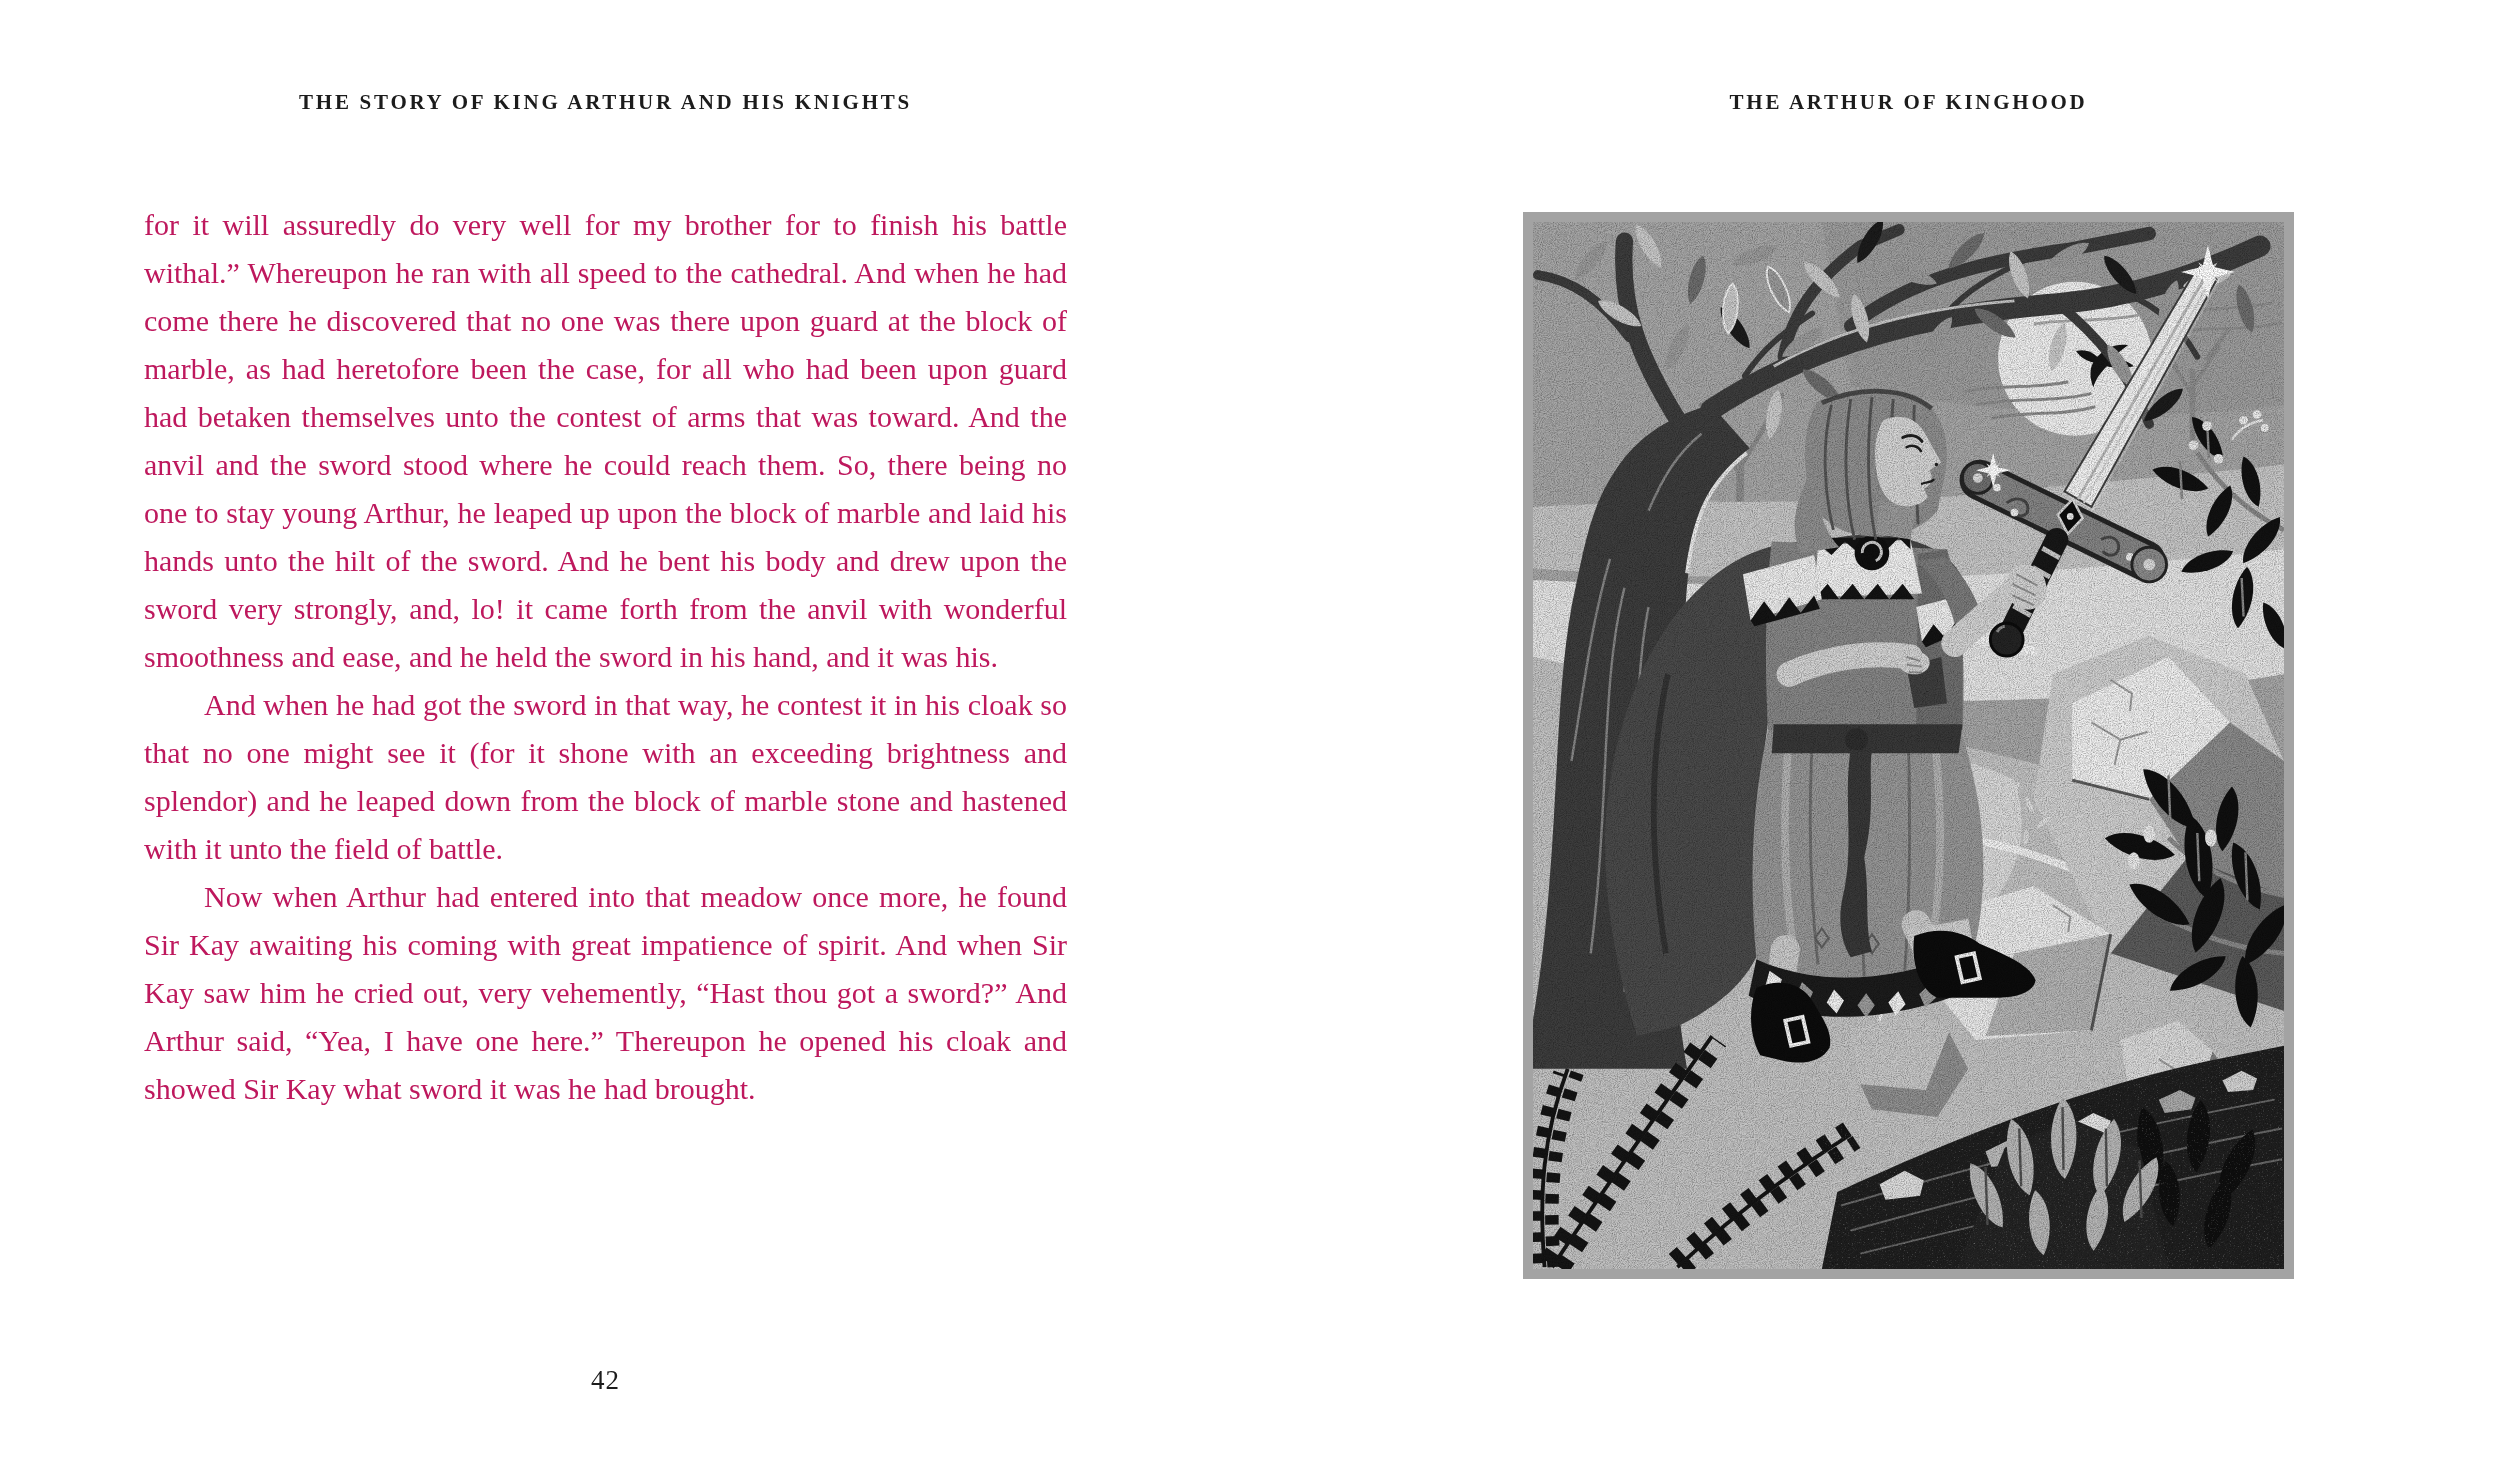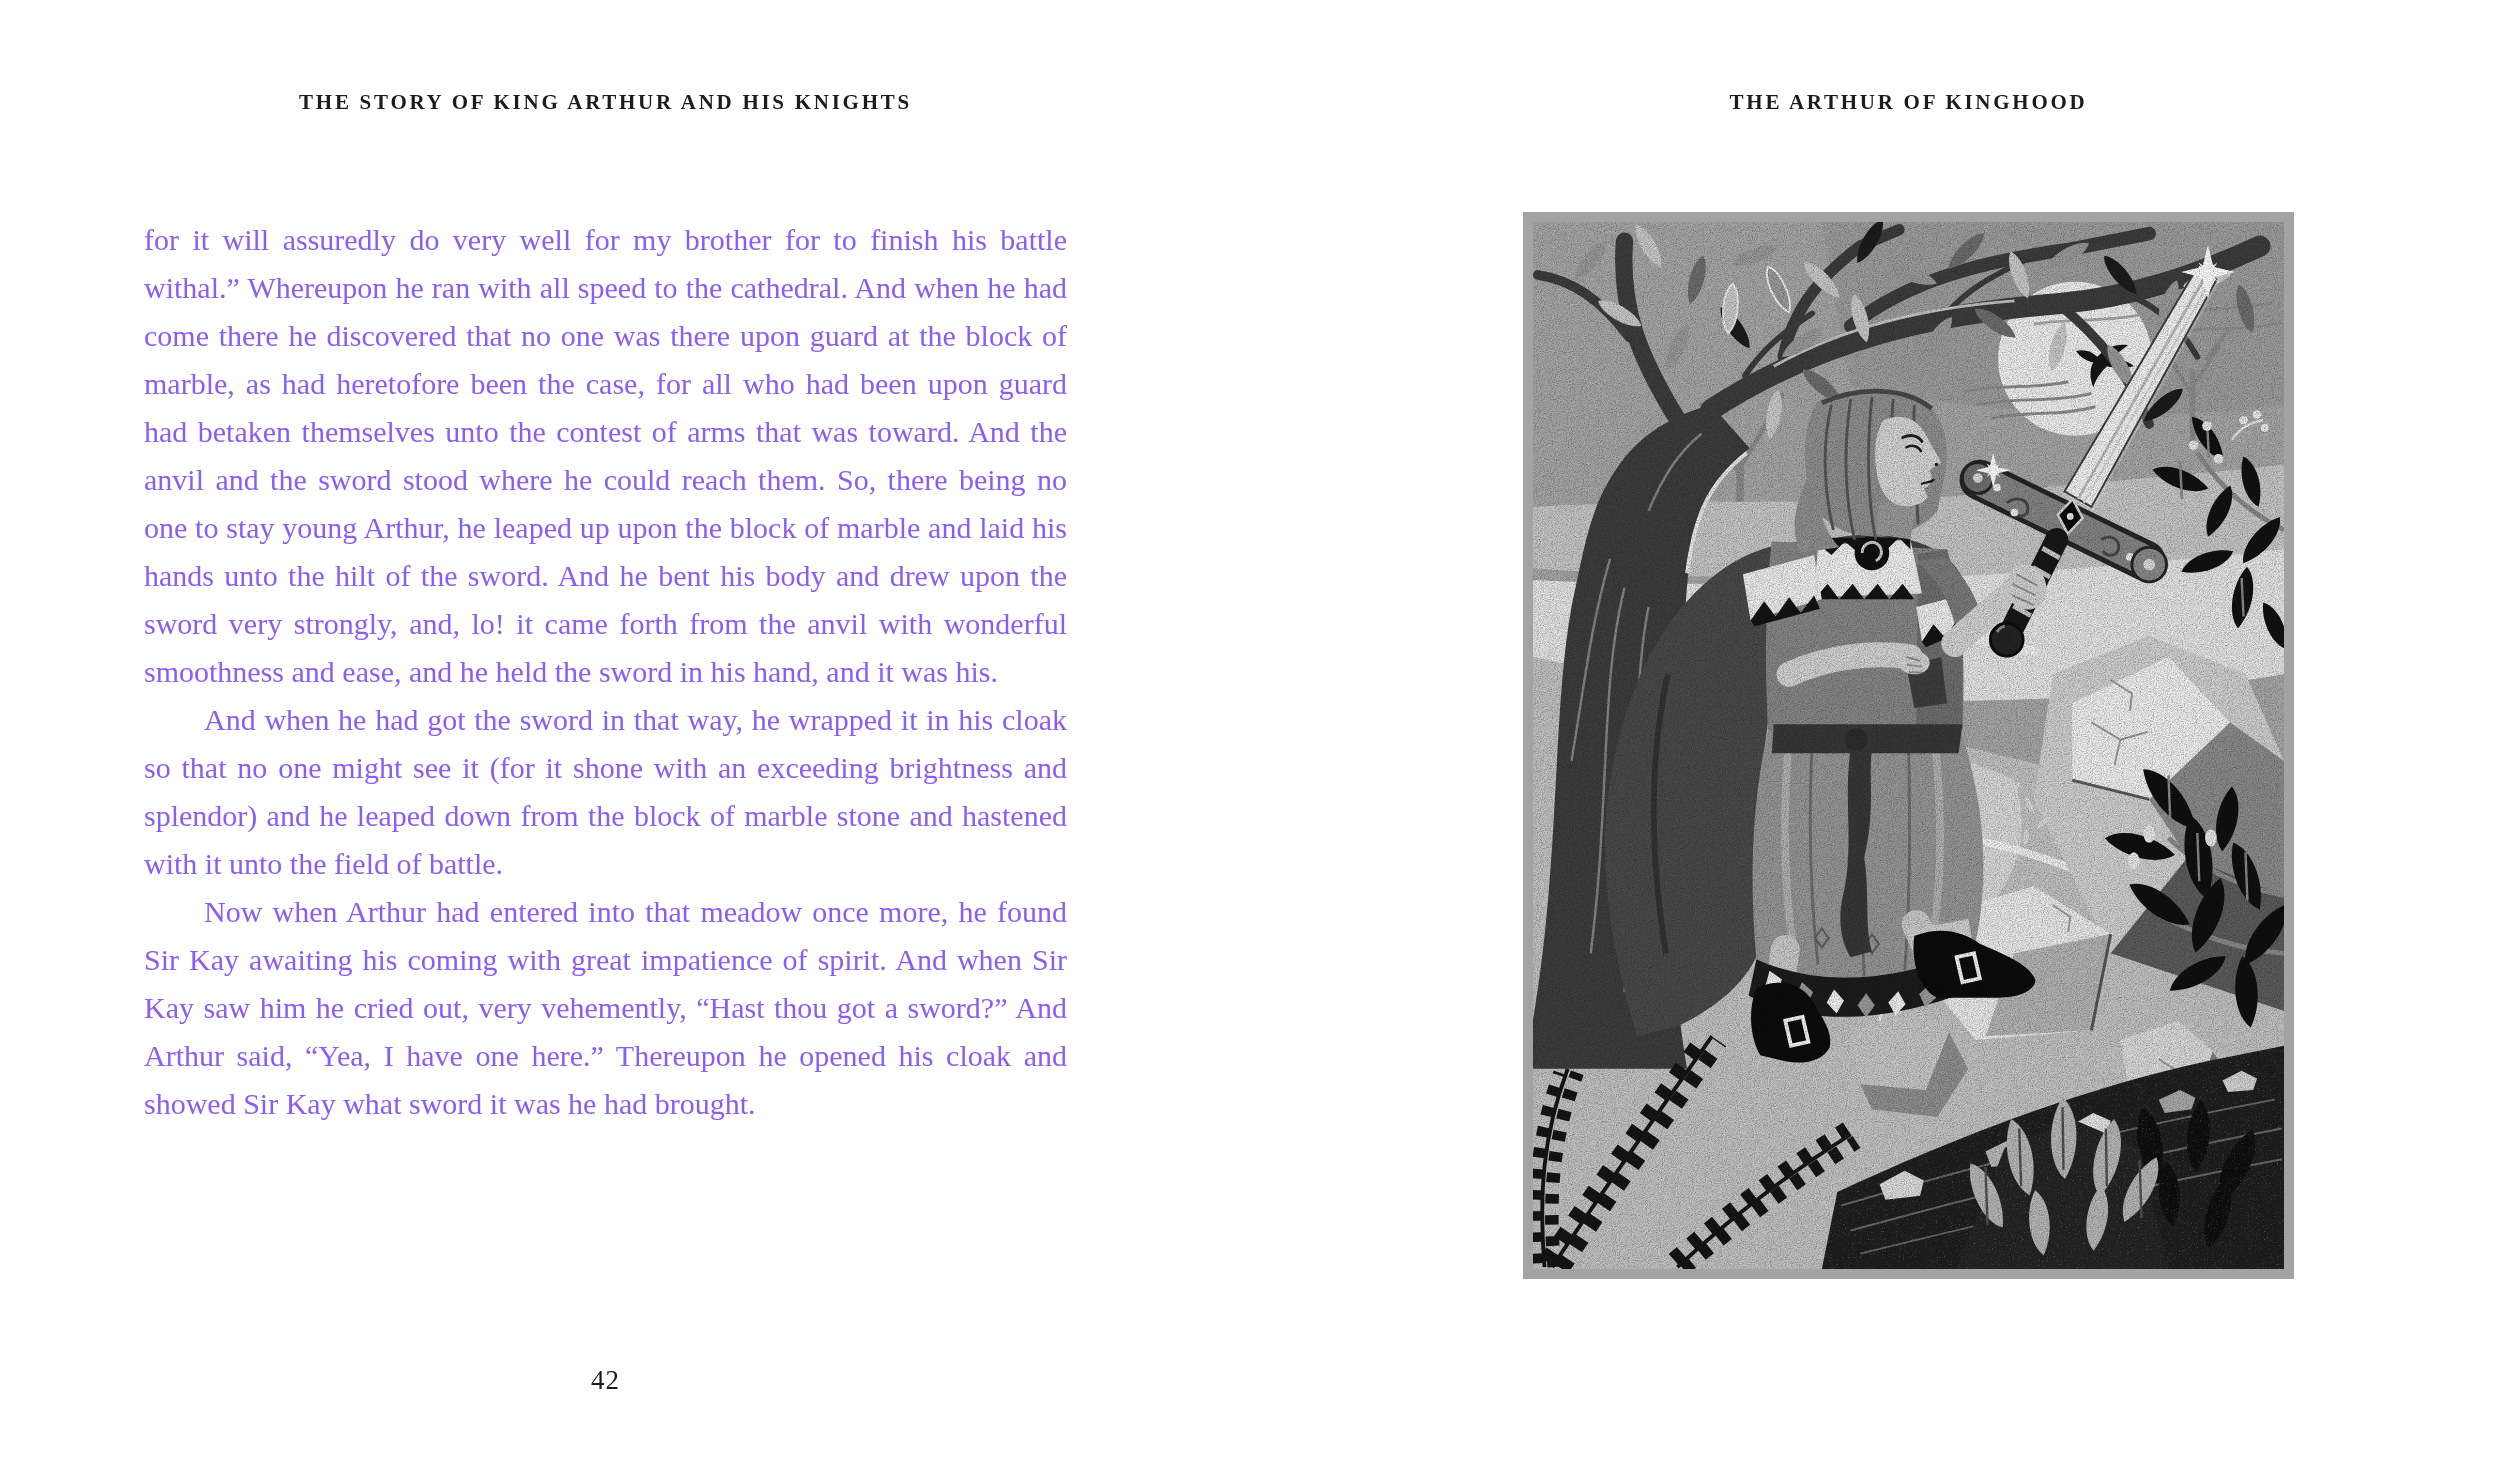--- a/index.html
+++ b/index.html
@@ -8,22 +8,22 @@
     background:#ffffff;color:#161616;
     font-family:"Liberation Serif","DejaVu Serif",serif;
   }
   .running-head{
     position:absolute;top:90px;text-align:center;white-space:nowrap;
     font-size:21px;font-weight:700;letter-spacing:0.13em;color:#1c1c1c;
   }
   #head-left{left:144px;width:923px;}
   #head-right{left:1523px;width:771px;}
   .bodytext{
-    position:absolute;left:144px;top:216px;width:923px;
-    font-size:30px;line-height:48px;text-align:justify;color:#8b5cf6;
+    position:absolute;left:144px;top:201px;width:923px;
+    font-size:30px;line-height:48px;text-align:justify;color:#be185d;
   }
   .bodytext p{margin:0;padding:0;text-indent:60px;}
   .bodytext p.noindent{text-indent:0;}
   .folio{
     position:absolute;left:144px;top:1365px;width:923px;text-align:center;
     font-size:27px;color:#1c1c1c;letter-spacing:0.04em;
   }
   .illustration{
     position:absolute;left:1523px;top:212px;width:771px;height:1067px;
     border:10.6px solid #a3a3a3;box-sizing:border-box;background:#a6a6a6;
@@ -31,21 +31,21 @@
   .illustration svg{display:block;width:100%;height:100%;}
 </style>
 </head>
 <body>
 
 <header id="head-left" class="running-head">THE STORY OF KING ARTHUR AND HIS KNIGHTS</header>
 <header id="head-right" class="running-head">THE ARTHUR OF KINGHOOD</header>
 
 <main class="bodytext">
   <p class="noindent">for it will assuredly do very well for my brother for to finish his battle withal.” Whereupon he ran with all speed to the cathedral. And when he had come there he discovered that no one was there upon guard at the block of marble, as had heretofore been the case, for all who had been upon guard had betaken themselves unto the contest of arms that was toward. And the anvil and the sword stood where he could reach them. So, there being no one to stay young Arthur, he leaped up upon the block of marble and laid his hands unto the hilt of the sword. And he bent his body and drew upon the sword very strongly, and, lo! it came forth from the anvil with wonderful smoothness and ease, and he held the sword in his hand, and it was his.</p>
-  <p>And when he had got the sword in that way, he wrapped it in his cloak so that no one might see it (for it shone with an exceeding brightness and splendor) and he leaped down from the block of marble stone and hastened with it unto the field of battle.</p>
+  <p>And when he had got the sword in that way, he contest it in his cloak so that no one might see it (for it shone with an exceeding brightness and splendor) and he leaped down from the block of marble stone and hastened with it unto the field of battle.</p>
   <p>Now when Arthur had entered into that meadow once more, he found Sir Kay awaiting his coming with great impatience of spirit. And when Sir Kay saw him he cried out, very vehemently, “Hast thou got a sword?” And Arthur said, “Yea, I have one here.” Thereupon he opened his cloak and showed Sir Kay what sword it was he had brought.</p>
 </main>
 
 <div class="folio">42</div>
 
 <figure class="illustration" role="img" style="margin:0" aria-label="Grayscale storybook illustration: young Arthur in a dark cape and diamond-trimmed tunic stands on rocky ground beneath a gnarled leafy tree, raising the gleaming drawn sword; behind him a full moon, a flying bird, bare winter trees and snowy hills; black foliage, berries and ferns frame the foreground.">
 <svg viewBox="0 0 780 1088" preserveAspectRatio="none">
   <defs>
     <path id="lf" d="M0,-26 C10,-16 10,14 0,26 C-10,14 -10,-16 0,-26 Z"></path>
     <path id="blf" d="M0,-34 C14,-22 16,10 2,34 C-12,22 -14,-12 0,-34 Z"></path>

